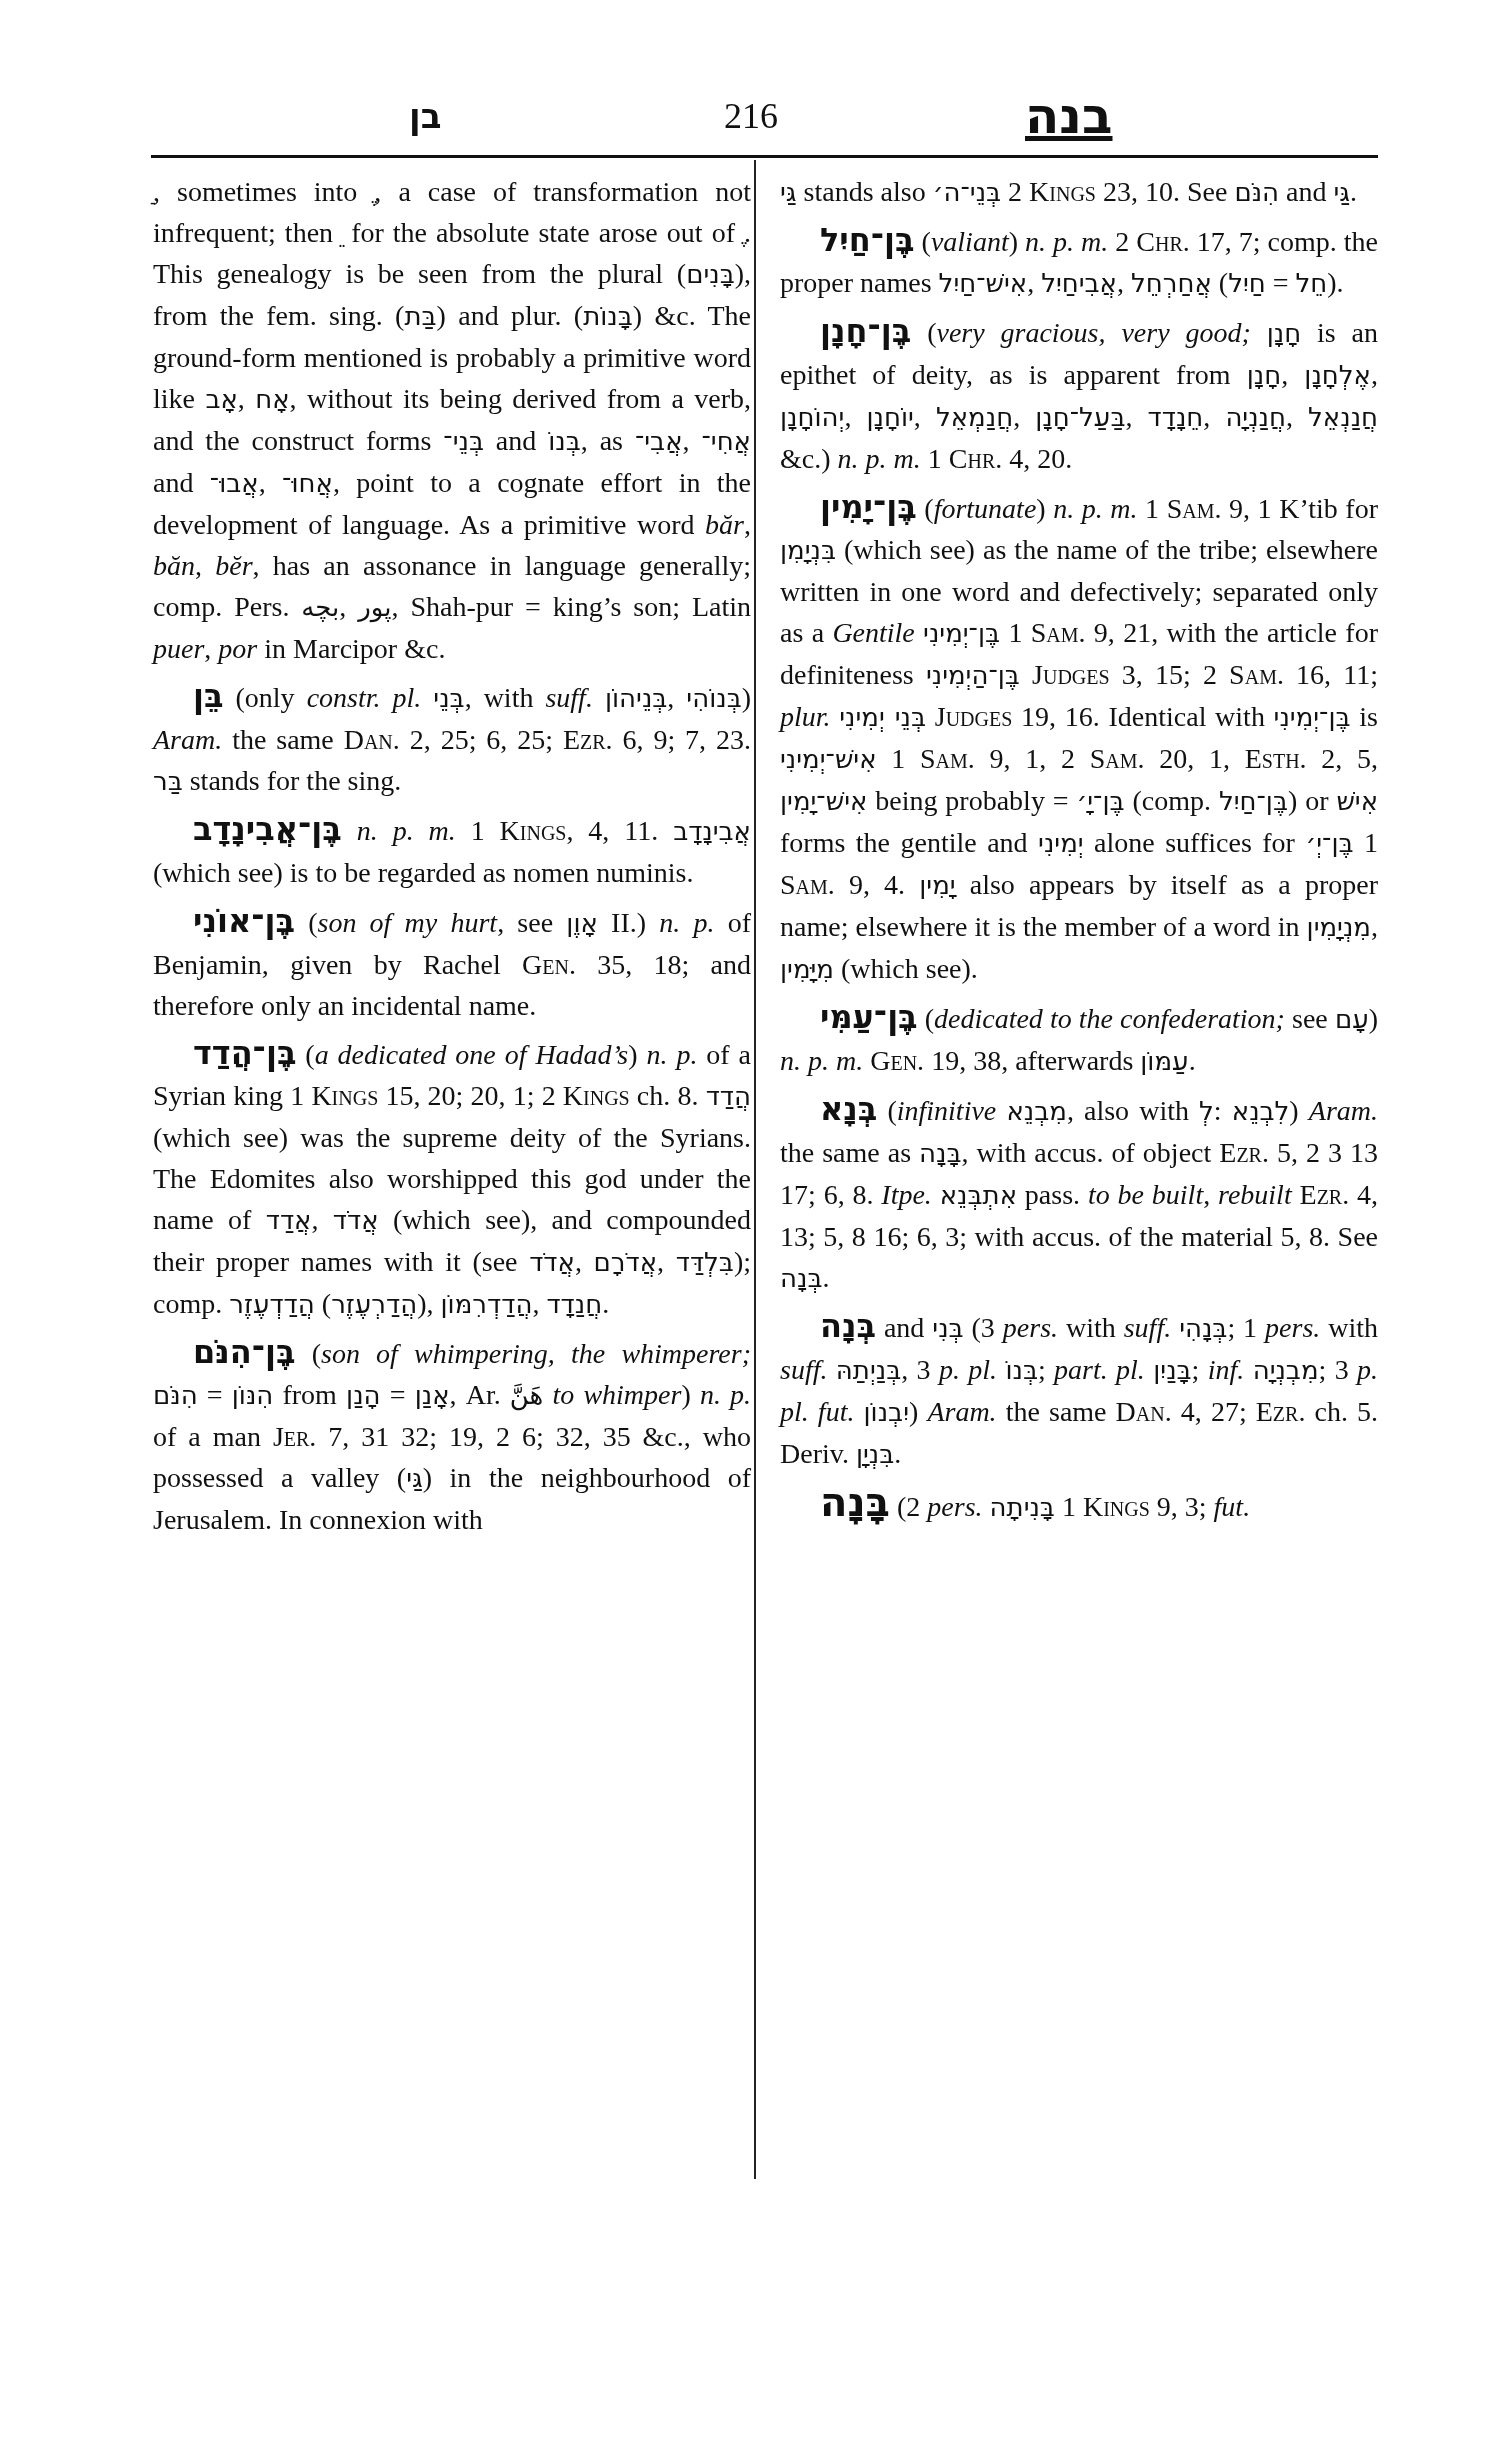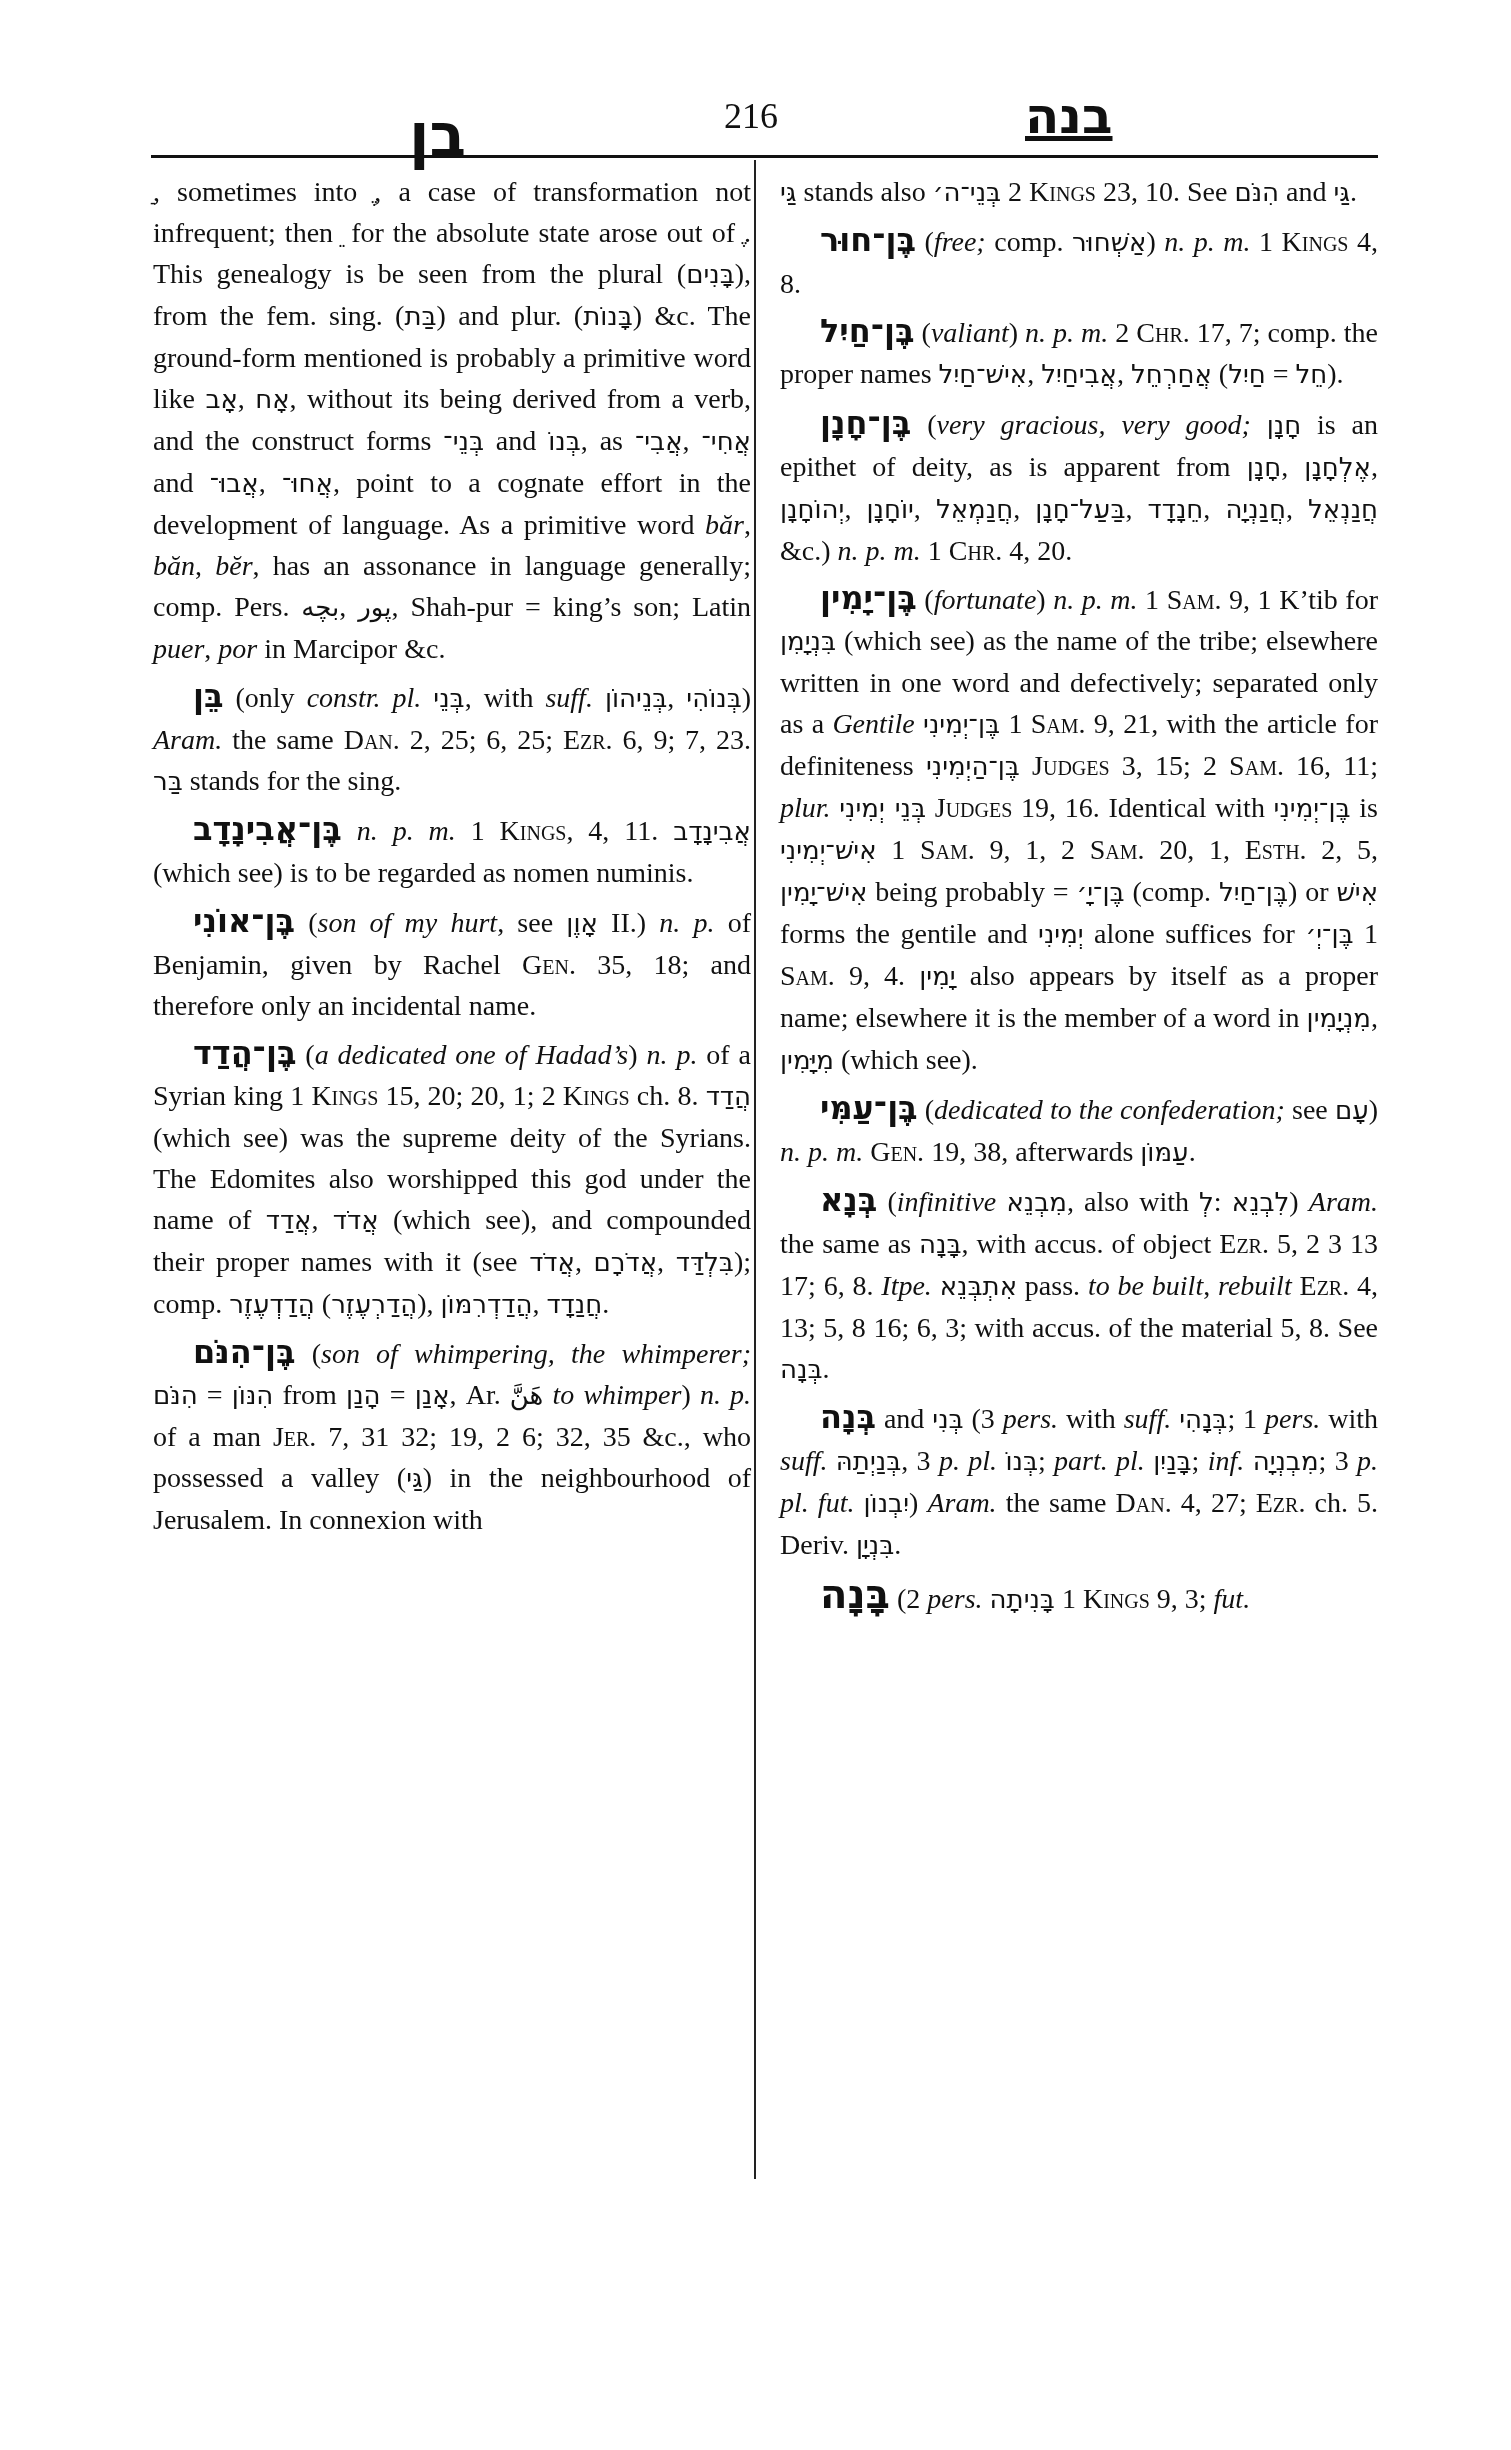--- a/index.html
+++ b/index.html
@@ -8,21 +8,21 @@
     font-family: "DejaVu Serif", "Liberation Serif", serif;
     color: #111111;
   }
   .page { position: absolute; left: 0; top: 0; width: 1512px; height: 2450px; }
   .running-head {
     position: absolute; top: 85px; left: 148px; width: 1232px; height: 63px;
   }
   .rh-left, .rh-center, .rh-right {
     position: absolute; top: 0; font-weight: bold; line-height: 63px;
   }
-  .rh-left { left: 261px; font-size: 60px; direction: rtl; font-family: "DejaVu Sans", sans-serif; margin-top: 19px; }
+  .rh-left { left: 261px; font-size: 34px; direction: rtl; font-family: "DejaVu Sans", sans-serif; }
   .rh-center { left: 576px; font-size: 36px; font-family: "Liberation Serif", serif; font-weight: normal; }
   .rh-right { left: 877px; font-size: 50px; direction: rtl; font-family: "DejaVu Sans", sans-serif; text-decoration: underline; }
   .head-rule {
     position: absolute; top: 155px; left: 151px; width: 1227px; height: 2.7px; background: #111;
   }
   .col-divider {
     position: absolute; top: 160px; left: 754px; width: 1.8px; height: 2019px; background: #222;
   }
   .column {
     position: absolute; top: 171px; width: 598px;
@@ -56,21 +56,20 @@
   <div class="column col-left" id="col-left">
       <p class="entry"><span>ַ, sometimes into ֶ, a case of transformation not infrequent; then ֵ for the absolute state arose out of ֶ. This genealogy is be seen from the plural (</span><span class="heb">בָּנִים</span><span>), from the fem. sing. (</span><span class="heb">בַּת</span><span>) and plur. (</span><span class="heb">בָּנוֹת</span><span>) &amp;c. The ground-form mentioned is probably a primitive word like </span><span class="heb">אָב</span><span>, </span><span class="heb">אָח</span><span>, without its being derived from a verb, and the construct forms </span><span class="heb">בְּנֵי־</span><span> and </span><span class="heb">בְּנוֹ</span><span>, as </span><span class="heb">אֲבִי־</span><span>, </span><span class="heb">אֲחִי־</span><span> and </span><span class="heb">אֲבוּ־</span><span>, </span><span class="heb">אֲחוּ־</span><span>, point to a cognate effort in the development of language. As a primitive word </span><span class="it">băr</span><span>, </span><span class="it">băn</span><span>, </span><span class="it">bĕr</span><span>, has an assonance in language generally; comp. Pers. </span><span class="arab">بچه</span><span>, </span><span class="arab">پور</span><span>, Shah-pur = king’s son; Latin </span><span class="it">puer</span><span>, </span><span class="it">por</span><span> in Marcipor &amp;c.</span></p>
       <p class="entry indent"><span class="lemma">בֵּן</span><span> (only </span><span class="it">constr. pl.</span><span> </span><span class="heb">בְּנֵי</span><span>, with </span><span class="it">suff.</span><span> </span><span class="heb">בְּנֵיהוֹן</span><span>, </span><span class="heb">בְּנוֹהִי</span><span>) </span><span class="it">Aram.</span><span> the same </span><span class="sc">Dan.</span><span> 2, 25; 6, 25; </span><span class="sc">Ezr.</span><span> 6, 9; 7, 23. </span><span class="heb">בַּר</span><span> stands for the sing.</span></p>
       <p class="entry indent"><span class="lemma">בֶּן־אֲבִינָדָב</span><span> </span><span class="it">n. p. m.</span><span> 1 </span><span class="sc">Kings</span><span>, 4, 11. </span><span class="heb">אֲבִינָדָב</span><span> (which see) is to be regarded as nomen numinis.</span></p>
       <p class="entry indent"><span class="lemma">בֶּן־אוֹנִי</span><span> (</span><span class="it">son of my hurt</span><span>, see </span><span class="heb">אָוֶן</span><span> II.) </span><span class="it">n. p.</span><span> of Benjamin, given by Rachel </span><span class="sc">Gen.</span><span> 35, 18; and therefore only an incidental name.</span></p>
       <p class="entry indent"><span class="lemma">בֶּן־הֲדַד</span><span> (</span><span class="it">a dedicated one of Hadad’s</span><span>) </span><span class="it">n. p.</span><span> of a Syrian king 1 </span><span class="sc">Kings</span><span> 15, 20; 20, 1; 2 </span><span class="sc">Kings</span><span> ch. 8. </span><span class="heb">הֲדַד</span><span> (which see) was the supreme deity of the Syrians. The Edomites also worshipped this god under the name of </span><span class="heb">אֲדַד</span><span>, </span><span class="heb">אֲדֹד</span><span> (which see), and compounded their proper names with it (see </span><span class="heb">אֲדֹד</span><span>, </span><span class="heb">אֲדֹרָם</span><span>, </span><span class="heb">בִּלְדַּד</span><span>); comp. </span><span class="heb">הֲדַדְעֶזֶר</span><span> (</span><span class="heb">הֲדַרְעֶזֶר</span><span>), </span><span class="heb">הֲדַדְרִמּוֹן</span><span>, </span><span class="heb">חֲנַדָד</span><span>.</span></p>
       <p class="entry indent"><span class="lemma">בֶּן־הִנֹּם</span><span> (</span><span class="it">son of whimpering, the whimperer;</span><span> </span><span class="heb">הִנֹּם</span><span> = </span><span class="heb">הִנּוֹן</span><span> from </span><span class="heb">הָנַן</span><span> = </span><span class="heb">אָנַן</span><span>, Ar. </span><span class="arab">هَنَّ</span><span> </span><span class="it">to whimper</span><span>) </span><span class="it">n. p.</span><span> of a man </span><span class="sc">Jer.</span><span> 7, 31 32; 19, 2 6; 32, 35 &amp;c., who possessed a valley (</span><span class="heb">גַּי</span><span>) in the neighbourhood of Jerusalem. In connexion with</span></p>
     </div>
   <div class="column col-right" id="col-right">
       <p class="entry"><span class="heb">גַּי</span><span> stands also </span><span class="heb">בְּנֵי־ה׳</span><span> 2 </span><span class="sc">Kings</span><span> 23, 10. See </span><span class="heb">הִנֹּם</span><span> and </span><span class="heb">גַּי</span><span>.</span></p>
-      <p class="entry indent"><span class="lemma">בֶּן־חוּר</span><span> (</span><span class="it">free;</span><span> comp. </span><span class="heb">אַשְׁחוּר</span><span>) </span><span class="it">n. p. m.</span><span> 1 </span><span class="sc">Kings</span><span> 4, 8.</span></p>
       <p class="entry indent"><span class="lemma">בֶּן־חַיִל</span><span> (</span><span class="it">valiant</span><span>) </span><span class="it">n. p. m.</span><span> 2 </span><span class="sc">Chr.</span><span> 17, 7; comp. the proper names </span><span class="heb">אִישׁ־חַיִל</span><span>, </span><span class="heb">אֲבִיחַיִל</span><span>, </span><span class="heb">אֲחַרְחֵל</span><span> (</span><span class="heb">חַיִל</span><span> = </span><span class="heb">חֵל</span><span>).</span></p>
       <p class="entry indent"><span class="lemma">בֶּן־חָנָן</span><span> (</span><span class="it">very gracious, very good;</span><span> </span><span class="heb">חָנָן</span><span> is an epithet of deity, as is apparent from </span><span class="heb">חָנָן</span><span>, </span><span class="heb">אֶלְחָנָן</span><span>, </span><span class="heb">יְהוֹחָנָן</span><span>, </span><span class="heb">יוֹחָנָן</span><span>, </span><span class="heb">חֲנַמְאֵל</span><span>, </span><span class="heb">בַּעַל־חָנָן</span><span>, </span><span class="heb">חֵנָדָד</span><span>, </span><span class="heb">חֲנַנְיָה</span><span>, </span><span class="heb">חֲנַנְאֵל</span><span> &amp;c.) </span><span class="it">n. p. m.</span><span> 1 </span><span class="sc">Chr.</span><span> 4, 20.</span></p>
       <p class="entry indent"><span class="lemma">בֶּן־יָמִין</span><span> (</span><span class="it">fortunate</span><span>) </span><span class="it">n. p. m.</span><span> 1 </span><span class="sc">Sam.</span><span> 9, 1 K’tib for </span><span class="heb">בִּנְיָמִן</span><span> (which see) as the name of the tribe; elsewhere written in one word and defectively; separated only as a </span><span class="it">Gentile</span><span> </span><span class="heb">בֶּן־יְמִינִי</span><span> 1 </span><span class="sc">Sam.</span><span> 9, 21, with the article for definiteness </span><span class="heb">בֶּן־הַיְמִינִי</span><span> </span><span class="sc">Judges</span><span> 3, 15; 2 </span><span class="sc">Sam.</span><span> 16, 11; </span><span class="it">plur.</span><span> </span><span class="heb">בְּנֵי יְמִינִי</span><span> </span><span class="sc">Judges</span><span> 19, 16. Identical with </span><span class="heb">בֶּן־יְמִינִי</span><span> is </span><span class="heb">אִישׁ־יְמִינִי</span><span> 1 </span><span class="sc">Sam.</span><span> 9, 1, 2 </span><span class="sc">Sam.</span><span> 20, 1, </span><span class="sc">Esth.</span><span> 2, 5, </span><span class="heb">אִישׁ־יָמִין</span><span> being probably = </span><span class="heb">בֶּן־יָ׳</span><span> (comp. </span><span class="heb">בֶּן־חַיִל</span><span>) or </span><span class="heb">אִישׁ</span><span> forms the gentile and </span><span class="heb">יְמִינִי</span><span> alone suffices for </span><span class="heb">בֶּן־יְ׳</span><span> 1 </span><span class="sc">Sam.</span><span> 9, 4. </span><span class="heb">יָמִין</span><span> also appears by itself as a proper name; elsewhere it is the member of a word in </span><span class="heb">מִנְיָמִין</span><span>, </span><span class="heb">מִיָּמִין</span><span> (which see).</span></p>
       <p class="entry indent"><span class="lemma">בֶּן־עַמִּי</span><span> (</span><span class="it">dedicated to the confederation;</span><span> see </span><span class="heb">עָם</span><span>) </span><span class="it">n. p. m.</span><span> </span><span class="sc">Gen.</span><span> 19, 38, afterwards </span><span class="heb">עַמּוֹן</span><span>.</span></p>
       <p class="entry indent"><span class="lemma">בְּנָא</span><span> (</span><span class="it">infinitive</span><span> </span><span class="heb">מִבְנֵא</span><span>, also with </span><span class="heb">לְ</span><span>: </span><span class="heb">לִבְנֵא</span><span>) </span><span class="it">Aram.</span><span> the same as </span><span class="heb">בָּנָה</span><span>, with accus. of object </span><span class="sc">Ezr.</span><span> 5, 2 3 13 17; 6, 8. </span><span class="it">Itpe.</span><span> </span><span class="heb">אִתְבְּנֵא</span><span> pass. </span><span class="it">to be built</span><span>, </span><span class="it">rebuilt</span><span> </span><span class="sc">Ezr.</span><span> 4, 13; 5, 8 16; 6, 3; with accus. of the material 5, 8. See </span><span class="heb">בְּנָה</span><span>.</span></p>
       <p class="entry indent"><span class="lemma">בְּנָה</span><span> and </span><span class="heb">בְּנִי</span><span> (3 </span><span class="it">pers.</span><span> with </span><span class="it">suff.</span><span> </span><span class="heb">בְּנָהִי</span><span>; 1 </span><span class="it">pers.</span><span> with </span><span class="it">suff.</span><span> </span><span class="heb">בְּנַיְתַהּ</span><span>, 3 </span><span class="it">p. pl.</span><span> </span><span class="heb">בְּנוֹ</span><span>; </span><span class="it">part. pl.</span><span> </span><span class="heb">בָּנַיִן</span><span>; </span><span class="it">inf.</span><span> </span><span class="heb">מִבְנְיָה</span><span>; 3 </span><span class="it">p. pl. fut.</span><span> </span><span class="heb">יִבְנוֹן</span><span>) </span><span class="it">Aram.</span><span> the same </span><span class="sc">Dan.</span><span> 4, 27; </span><span class="sc">Ezr.</span><span> ch. 5. Deriv. </span><span class="heb">בִּנְיָן</span><span>.</span></p>
       <p class="entry indent"><span class="lemma big">בָּנָה</span><span> (2 </span><span class="it">pers.</span><span> </span><span class="heb">בָּנִיתָה</span><span> 1 </span><span class="sc">Kings</span><span> 9, 3; </span><span class="it">fut.</span></p>
     </div>
 </div>
 

